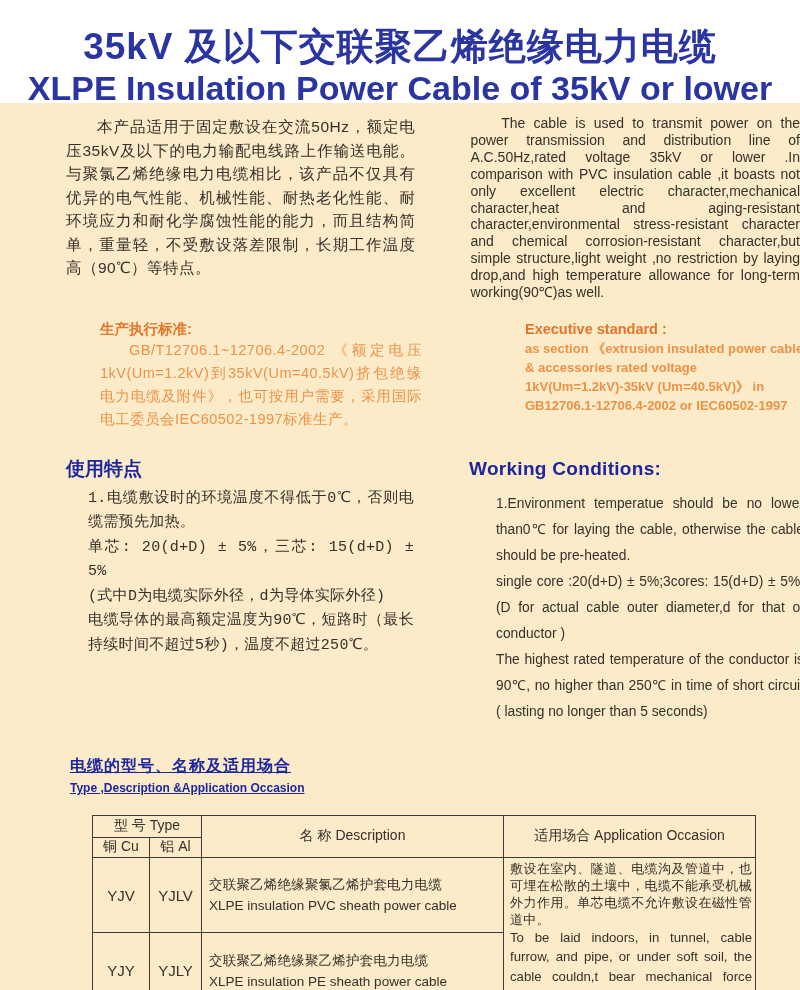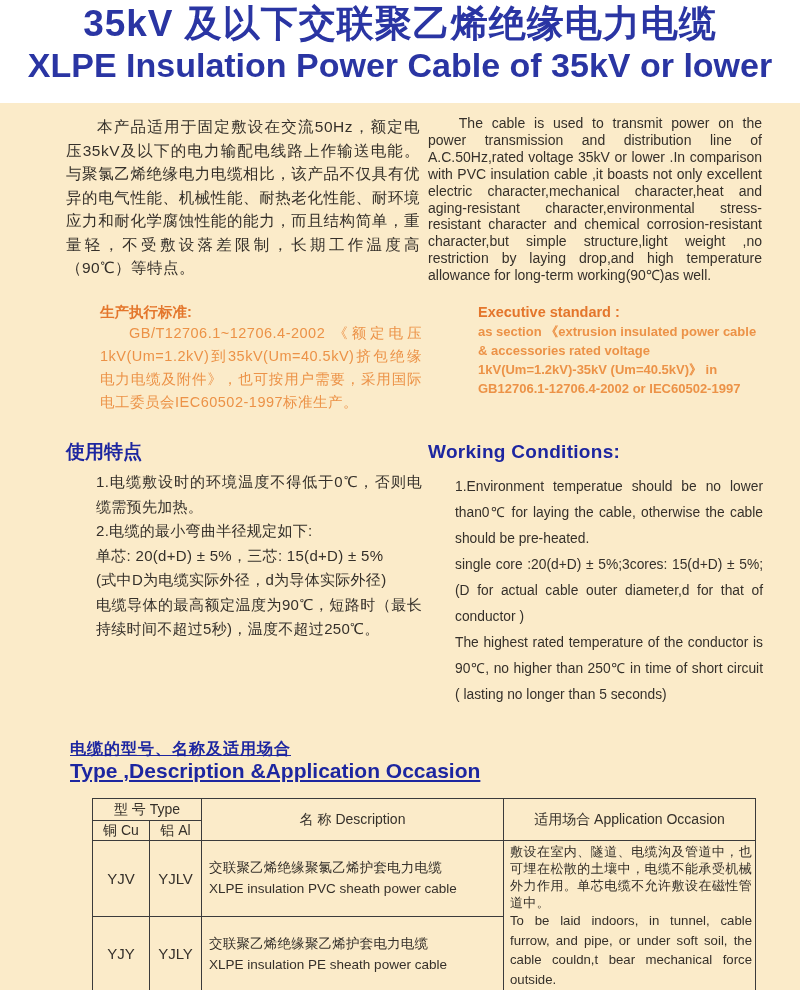--- a/index.html
+++ b/index.html
@@ -3,32 +3,32 @@
 <meta charset="utf-8">
 <style>
   * { margin: 0; padding: 0; box-sizing: border-box; }
   html, body { background: #e9e9e9; }
   .page {
     width: 800px; height: 990px; margin: 0 auto; background: #ffffff;
     font-family: "Liberation Sans", sans-serif; overflow: hidden;
     color: var(--c-text, #35302a);
   }
   
-  .titles { height: 103px; background: #ffffff; text-align: center; padding-top: 2px; }
+  .titles { height: 103px; background: #ffffff; text-align: center; padding-top: 25px; }
   .title-zh {
     color: var(--c-title, #2a35a3); font-size: 37px; font-weight: bold;
     letter-spacing: 1px; line-height: 44px;
   }
   .title-en {
     color: var(--c-title, #2a35a3); font-size: 34px; font-weight: bold;
     line-height: 38px; letter-spacing: 0px;
   }
   
   .content { min-height: 887px; background: var(--c-bg, #fbebc9); padding-top: 12px; }
-  .cols { display: flex; }
+  .cols { display: flex; gap: 47px; }
   .col-l { width: 354px; margin-left: 66px; }
   .col-r { width: 334px; margin-left: 8px; }
   
   .intro-zh {
     font-size: 15.5px; line-height: 23.5px; text-align: justify;
     text-indent: 2em; letter-spacing: 0.5px;
   }
   .intro-en {
     font-size: 14px; line-height: 16.9px; text-align: justify; text-indent: 2.2em;
   }
@@ -39,28 +39,28 @@
   .std-title { color: var(--c-orange-title, #e4762c); font-weight: bold; font-size: 14.5px; line-height: 20px; }
   .std-body-zh {
     color: var(--c-orange-body, #ec9247); font-size: 14.5px; line-height: 23px;
     text-align: justify; text-indent: 2em; letter-spacing: 0.5px;
   }
   .std-body-en { color: var(--c-orange-body, #ec9247); font-size: 13px; line-height: 19px; font-weight: bold; }
   
   .features { margin-top: 26px; }
   .feat-title { color: var(--c-heading, #1d26a0); font-weight: bold; font-size: 19px; line-height: 24px; }
   .feat-title-en { letter-spacing: 0.3px; }
-  .feat-lines-zh { margin-left: 30px; width: 326px; margin-top: 6px; }
+  .feat-lines-zh { margin-left: 22px; width: 326px; margin-top: 6px; font-family: Liberation Mono, monospace; }
   .feat-lines-zh .line { font-size: 15px; line-height: 24.5px; text-align: justify; letter-spacing: 0.3px; }
   .feat-lines-en { margin-left: 27px; width: 308px; margin-top: 10px; }
   .feat-lines-en .line { font-size: 13.8px; line-height: 26px; text-align: justify; }
   
   .type-heading { margin: 30px 0 0 70px; color: var(--c-heading, #1d26a0); font-weight: bold; text-decoration: underline; }
   .type-heading-zh { font-size: 16px; line-height: 22px; letter-spacing: 1px; }
-  .type-heading-en { font-size: 21px; line-height: 22px; }
+  .type-heading-en { font-size: 12px; line-height: 22px; }
   
   table.type-table {
     border-collapse: collapse; margin: 16px 0 0 92px; width: 663px;
     table-layout: fixed; background: transparent;
   }
   .type-table th, .type-table td { border: 1.5px solid var(--c-border, #3b3b3b); }
   .type-table th { font-weight: normal; font-size: 14px; text-align: center; }
   .th-type { height: 22px; }
   .th-metal { height: 20px; font-size: 13.5px; }
   .cell-code { text-align: center; font-size: 15px; height: 50px; }
@@ -101,21 +101,20 @@
           <p class="std-body-en">as section 《extrusion insulated power cable &amp; accessories rated voltage 1kV(Um=1.2kV)-35kV (Um=40.5kV)》 in GB12706.1-12706.4-2002 or IEC60502-1997</p>
         </div>
       </div>
     </section>
 
     <section class="cols features">
       <div class="col-l">
         <h3 class="feat-title">使用特点</h3>
         <div class="feat-lines-zh">
           <div class="line">1.电缆敷设时的环境温度不得低于0℃，否则电缆需预先加热。</div>
-          <div class="line">2.电缆的最小弯曲半径规定如下:</div>
           <div class="line">单芯:  20(d+D) ± 5%，三芯:  15(d+D) ± 5%</div>
           <div class="line">(式中D为电缆实际外径，d为导体实际外径)</div>
           <div class="line">电缆导体的最高额定温度为90℃，短路时（最长持续时间不超过5秒)，温度不超过250℃。</div>
         </div>
       </div>
       <div class="col-r">
         <h3 class="feat-title feat-title-en">Working Conditions:</h3>
         <div class="feat-lines-en">
           <div class="line">1.Environment temperatue should be no lower than0℃ for laying the cable, otherwise the cable should be pre-heated.</div>
           <div class="line">single core :20(d+D) ± 5%;3cores: 15(d+D) ± 5%;  (D for actual cable outer diameter,d for that of conductor )</div>

